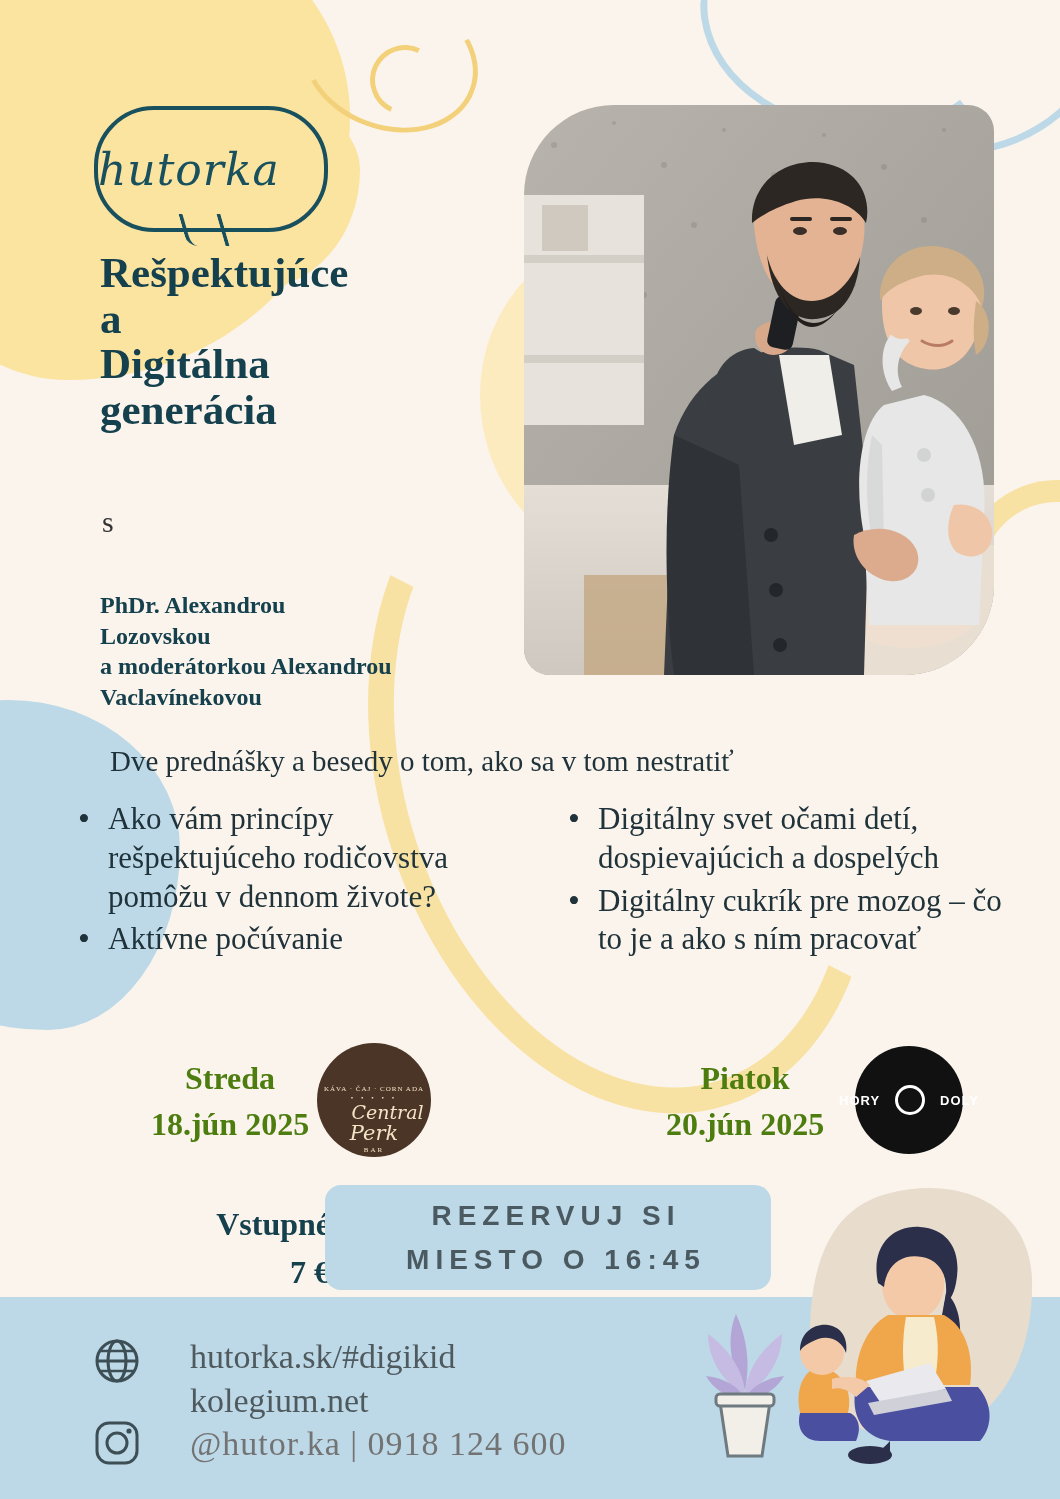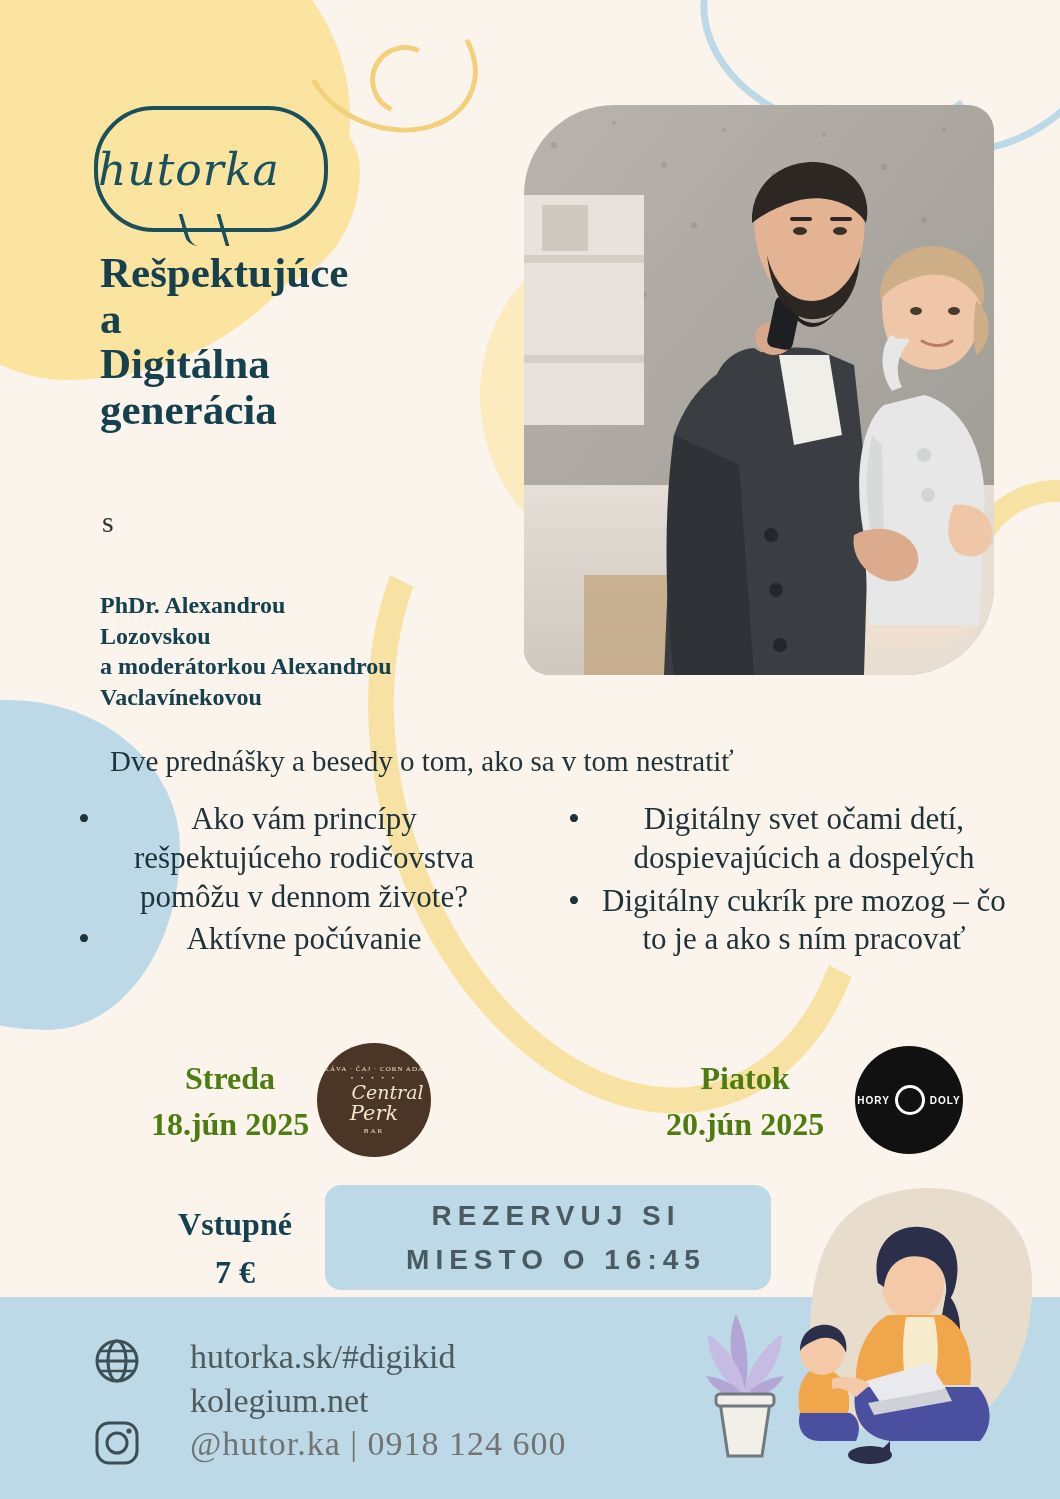--- a/index.html
+++ b/index.html
@@ -116,56 +116,56 @@
   .intro{
     position:absolute;left:110px;top:745px;font-size:29px;color:#20333a;
   }
 
   
   .col{
     position:absolute;font-size:31px;line-height:1.25;color:#20333a;
   }
   .col-left{left:70px;top:800px;width:430px;}
   .col-right{left:560px;top:800px;width:450px;}
-  .col ul{margin:0;padding:0;list-style:none;text-align:center;}
+  .col ul{margin:0;padding:0;list-style:none;}
   .col li{
     position:relative;padding-left:38px;margin-bottom:4px;
   }
   .col li::before{
     content:"•";position:absolute;left:8px;top:-2px;font-size:34px;color:#20333a;
   }
 
   
   .date-block{position:absolute;font-weight:bold;font-size:32px;color:#4d7c0f;text-align:center;line-height:1.45;}
   .date-left{left:140px;top:1055px;width:180px;}
   .date-right{left:645px;top:1055px;width:200px;}
 
   .logo-central{
     position:absolute;left:320px;top:1046px;width:108px;height:108px;
     border-radius:50%;background:#4a3527;color:#f4e3c6;
-    display:flex;flex-direction:column;align-items:center;justify-content:center;
+    display:flex;flex-direction:column;align-items:center;justify-content:flex-end;
     box-shadow:0 0 0 3px #4a3527;
   }
   .cp-top{font-size:7px;letter-spacing:1px;}
   .cp-dots{font-size:7px;letter-spacing:3px;margin:1px 0;}
   .cp-name{font-family:"DejaVu Serif",serif;font-style:italic;font-size:19px;line-height:1;margin-left:27px;}
   .cp-name2{font-family:"DejaVu Serif",serif;font-style:italic;font-size:21px;line-height:1.05;}
   .cp-bar{font-size:7px;letter-spacing:2px;margin-top:2px;}
 
   .logo-hory{
     position:absolute;left:855px;top:1046px;width:108px;height:108px;
     border-radius:50%;background:#111;color:#fff;
     display:flex;align-items:center;justify-content:center;
   }
-  .hd-inner{display:flex;align-items:center;gap:5px;font-family:"Liberation Sans",sans-serif;font-size:10px;font-weight:bold;letter-spacing:1px;}
+  .hd-inner{display:flex;align-items:center;gap:15px;font-family:"Liberation Sans",sans-serif;font-size:13px;font-weight:bold;letter-spacing:1px;}
   .hd-circle{width:24px;height:24px;border-radius:50%;border:3px solid #fff;}
 
   
   .price{
-    position:absolute;left:140px;top:1200px;width:190px;text-align:center;
+    position:absolute;left:140px;top:1200px;width:190px;text-align:right;
     font-weight:bold;font-size:32px;line-height:1.5;color:#15404d;
   }
 
   
   .cta{
     position:absolute;left:325px;top:1185px;width:430px;height:105px;
     background:#bdd9e7;border-radius:16px;
     display:flex;flex-direction:column;align-items:center;justify-content:center;
     font-family:"Liberation Sans", sans-serif;
     font-weight:bold;font-size:28px;letter-spacing:6px;color:#4a5a60;line-height:1.55;

